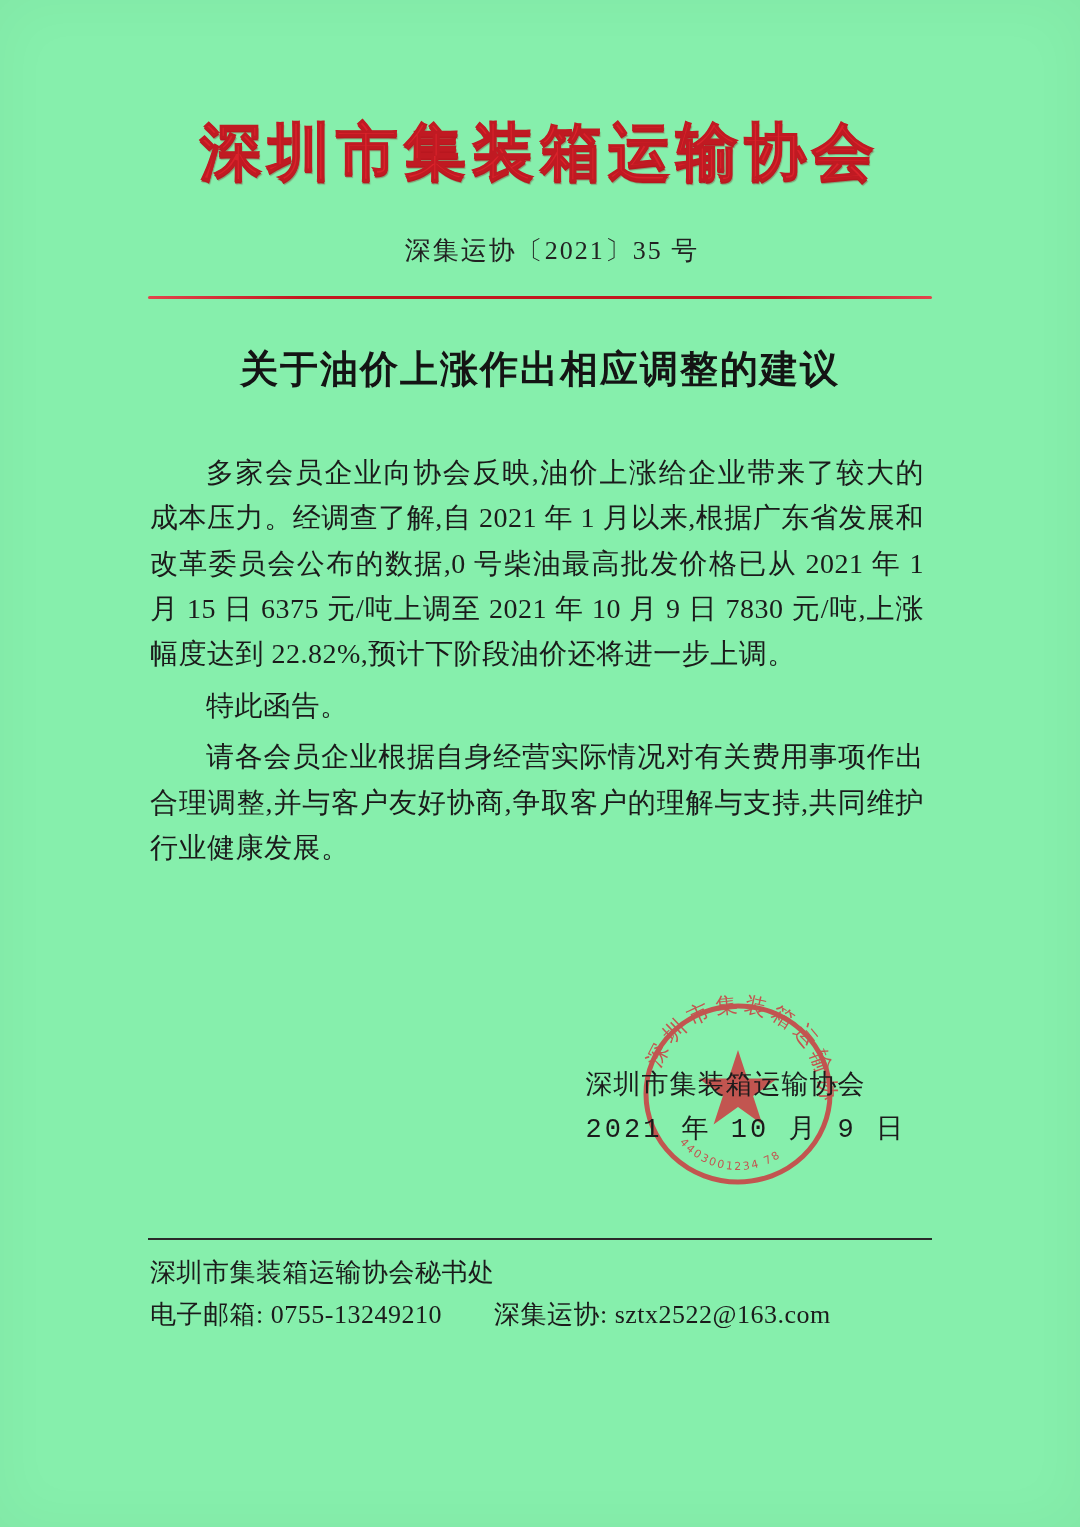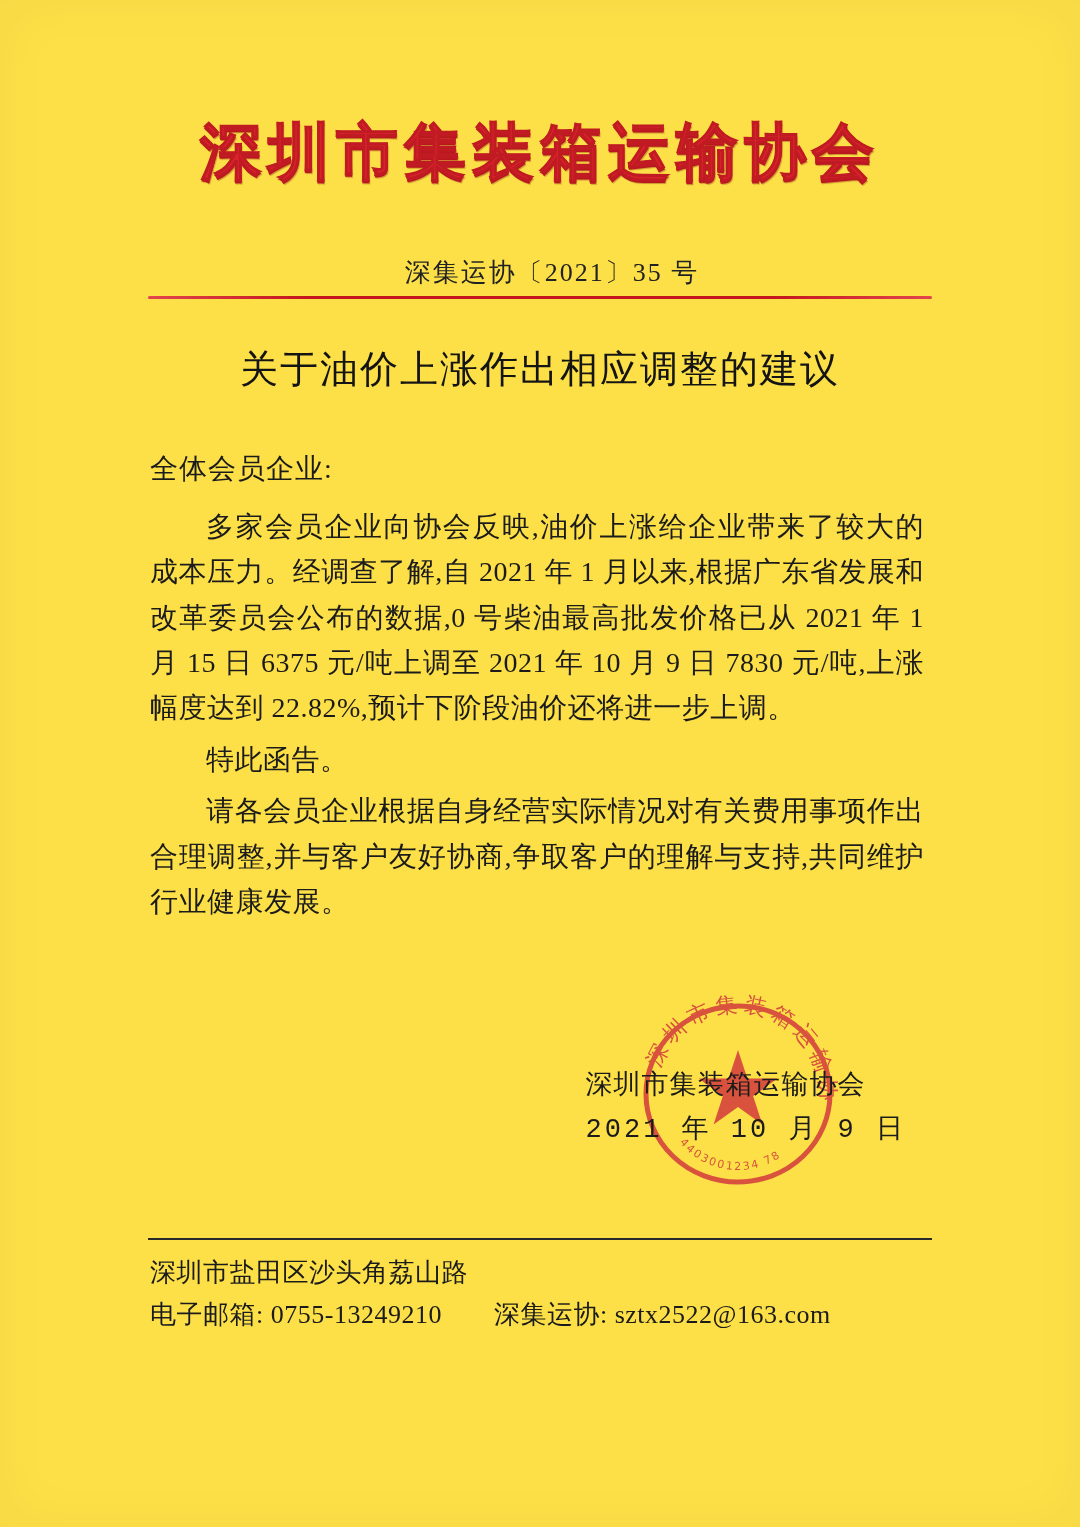--- a/index.html
+++ b/index.html
@@ -12,21 +12,21 @@
     height: 1527px;
     position: relative;
     font-family: "Liberation Serif", "DejaVu Serif", serif;
     color: #1b1b1b;
     overflow: hidden;
   }
 
   .page {
     position: absolute;
     inset: 0;
-    background: #fde047;
+    background: #86efac;
   }
 
   
   .letterhead {
     position: absolute;
     top: 118px;
     left: 0;
     right: 0;
     text-align: center;
   }
@@ -39,21 +39,21 @@
     color: #d9232b;
     text-shadow:
       0 2px 0 #b8171f,
       1px 3px 1px rgba(120,10,15,.35);
     -webkit-text-stroke: 1px #c01a22;
     white-space: nowrap;
   }
 
   .doc-number {
     position: absolute;
-    top: 255px;
+    top: 233px;
     left: 0;
     right: 0;
     text-align: center;
     font-size: 26px;
     letter-spacing: 2px;
     color: #222;
     padding-left: 24px;
   }
 
   .rule-top {
@@ -67,21 +67,21 @@
   }
 
   
   .doc-title {
     position: absolute;
     top: 344px;
     left: 0;
     right: 0;
     text-align: center;
     font-size: 38px;
-    font-weight: normal;
+    font-weight: bold;
     letter-spacing: 2px;
     color: #141414;
     font-family: "DejaVu Serif", "Liberation Serif", serif;
   }
 
   
   .body-wrap {
     position: absolute;
     top: 450px;
     left: 150px;
@@ -168,21 +168,20 @@
     <div class="letterhead-title">深圳市集装箱运输协会</div>
   </div>
 
   <div class="doc-number">深集运协〔2021〕35 号</div>
 
   <div class="rule-top"></div>
 
   <div class="doc-title">关于油价上涨作出相应调整的建议</div>
 
   <div class="body-wrap">
-    <div class="salutation">全体会员企业:</div>
     <p class="para">多家会员企业向协会反映,油价上涨给企业带来了较大的成本压力。经调查了解,自 2021 年 1 月以来,根据广东省发展和改革委员会公布的数据,0 号柴油最高批发价格已从 2021 年 1 月 15 日 6375 元/吨上调至 2021 年 10 月 9 日 7830 元/吨,上涨幅度达到 22.82%,预计下阶段油价还将进一步上调。</p>
     <p class="para">特此函告。</p>
     <p class="para">请各会员企业根据自身经营实际情况对有关费用事项作出合理调整,并与客户友好协商,争取客户的理解与支持,共同维护行业健康发展。</p>
   </div>
 
   <div class="seal">
     <svg viewBox="0 0 224 212" xmlns="http://www.w3.org/2000/svg">
       <defs>
         <path id="sealArc" d="M 30,106 A 82,82 0 1 1 194,106" fill="none"></path>
         <path id="sealArcBottom" d="M 36,106 A 76,76 0 0 0 188,106" fill="none"></path>
@@ -200,21 +199,21 @@
     </svg>
   </div>
 
   <div class="sign-block">
     <div>深圳市集装箱运输协会</div>
     <div class="sign-date">2021 年 10 月 9 日</div>
   </div>
 
   <div class="rule-bottom"></div>
   <div class="footer">
-    <div class="footer-row">深圳市盐田区沙头角荔山路</div>
+    <div class="footer-row">深圳市集装箱运输协会秘书处</div>
     <div class="footer-row">
       <span>电子邮箱:</span>
       <span>0755-13249210</span>
       <span class="footer-gap"></span>
       <span>深集运协:</span>
       <span>sztx2522@163.com</span>
     </div>
   </div>
 
   <div class="edge-shadow"></div>

